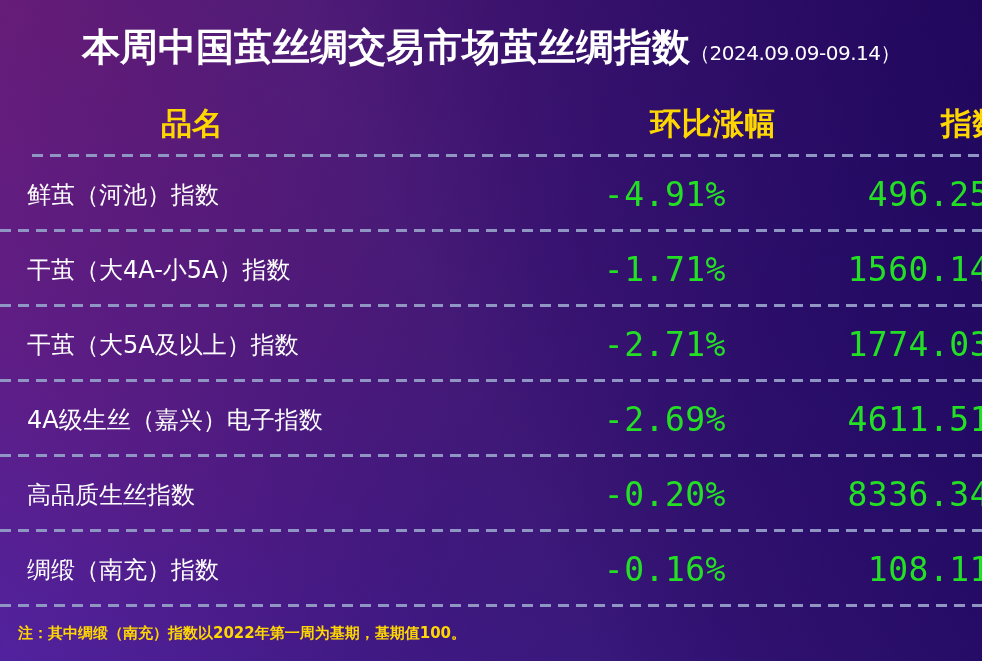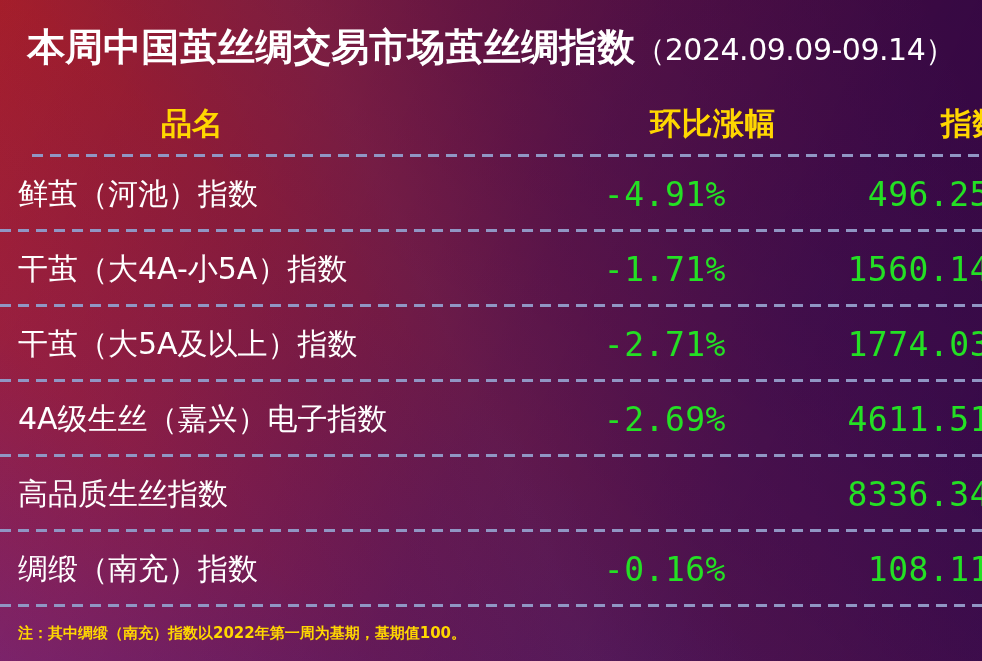--- a/index.html
+++ b/index.html
@@ -10,21 +10,21 @@
     width: 982px;
     height: 661px;
     overflow: hidden;
     font-family: "DejaVu Sans", "Liberation Sans", sans-serif;
   }
 
   #screen {
     position: relative;
     width: 982px;
     height: 661px;
-    background: #b91c1c;
+    background: #701a75;
     overflow: hidden;
   }
 
   
   .sheen-a {
     position: absolute;
     inset: 0;
     background: linear-gradient(115deg,
         rgba(0,0,110,0.00) 0%,
         rgba(0,0,105,0.18) 26%,
@@ -80,21 +80,21 @@
     white-space: nowrap;
   }
   #title-main {
     font-size: 38px;
     font-weight: bold;
     color: #ffffff;
     letter-spacing: 0px;
     line-height: 1;
   }
   #title-date {
-    font-size: 30px;
+    font-size: 20px;
     font-weight: normal;
     color: #ffffff;
     margin-left: 0;
     line-height: 1;
     letter-spacing: -0.5px;
   }
 
   
   #table {
     position: absolute;
@@ -105,27 +105,27 @@
 
   .row {
     position: relative;
     height: 75px;
     width: 982px;
   }
   .row.header-row { height: 67px; margin-left: 32px; }
 
   .cell-name {
     position: absolute;
-    left: 18px;
+    left: 27px;
     top: 0;
     height: 100%;
     display: flex;
     align-items: center;
     color: #ffffff;
-    font-size: 30px;
+    font-size: 24px;
     letter-spacing: 0px;
     white-space: nowrap;
   }
   .cell-name.center {
     left: 0;
     width: 320px;
     justify-content: center;
     color: #ffd700;
     font-weight: bold;
     font-size: 31px;
@@ -250,20 +250,21 @@
 
       <div class="row">
         <div class="cell-name">4A级生丝（嘉兴）电子指数</div>
         <div class="cell-pct">-2.69%</div>
         <div class="cell-idx">4611.51</div>
         <div class="divider"></div>
       </div>
 
       <div class="row">
         <div class="cell-name">高品质生丝指数</div>
+        <div class="cell-pct">-0.20%</div>
         <div class="cell-idx">8336.34</div>
         <div class="divider"></div>
       </div>
 
       <div class="row">
         <div class="cell-name">绸缎（南充）指数</div>
         <div class="cell-pct">-0.16%</div>
         <div class="cell-idx">108.11</div>
         <div class="divider"></div>
       </div>

